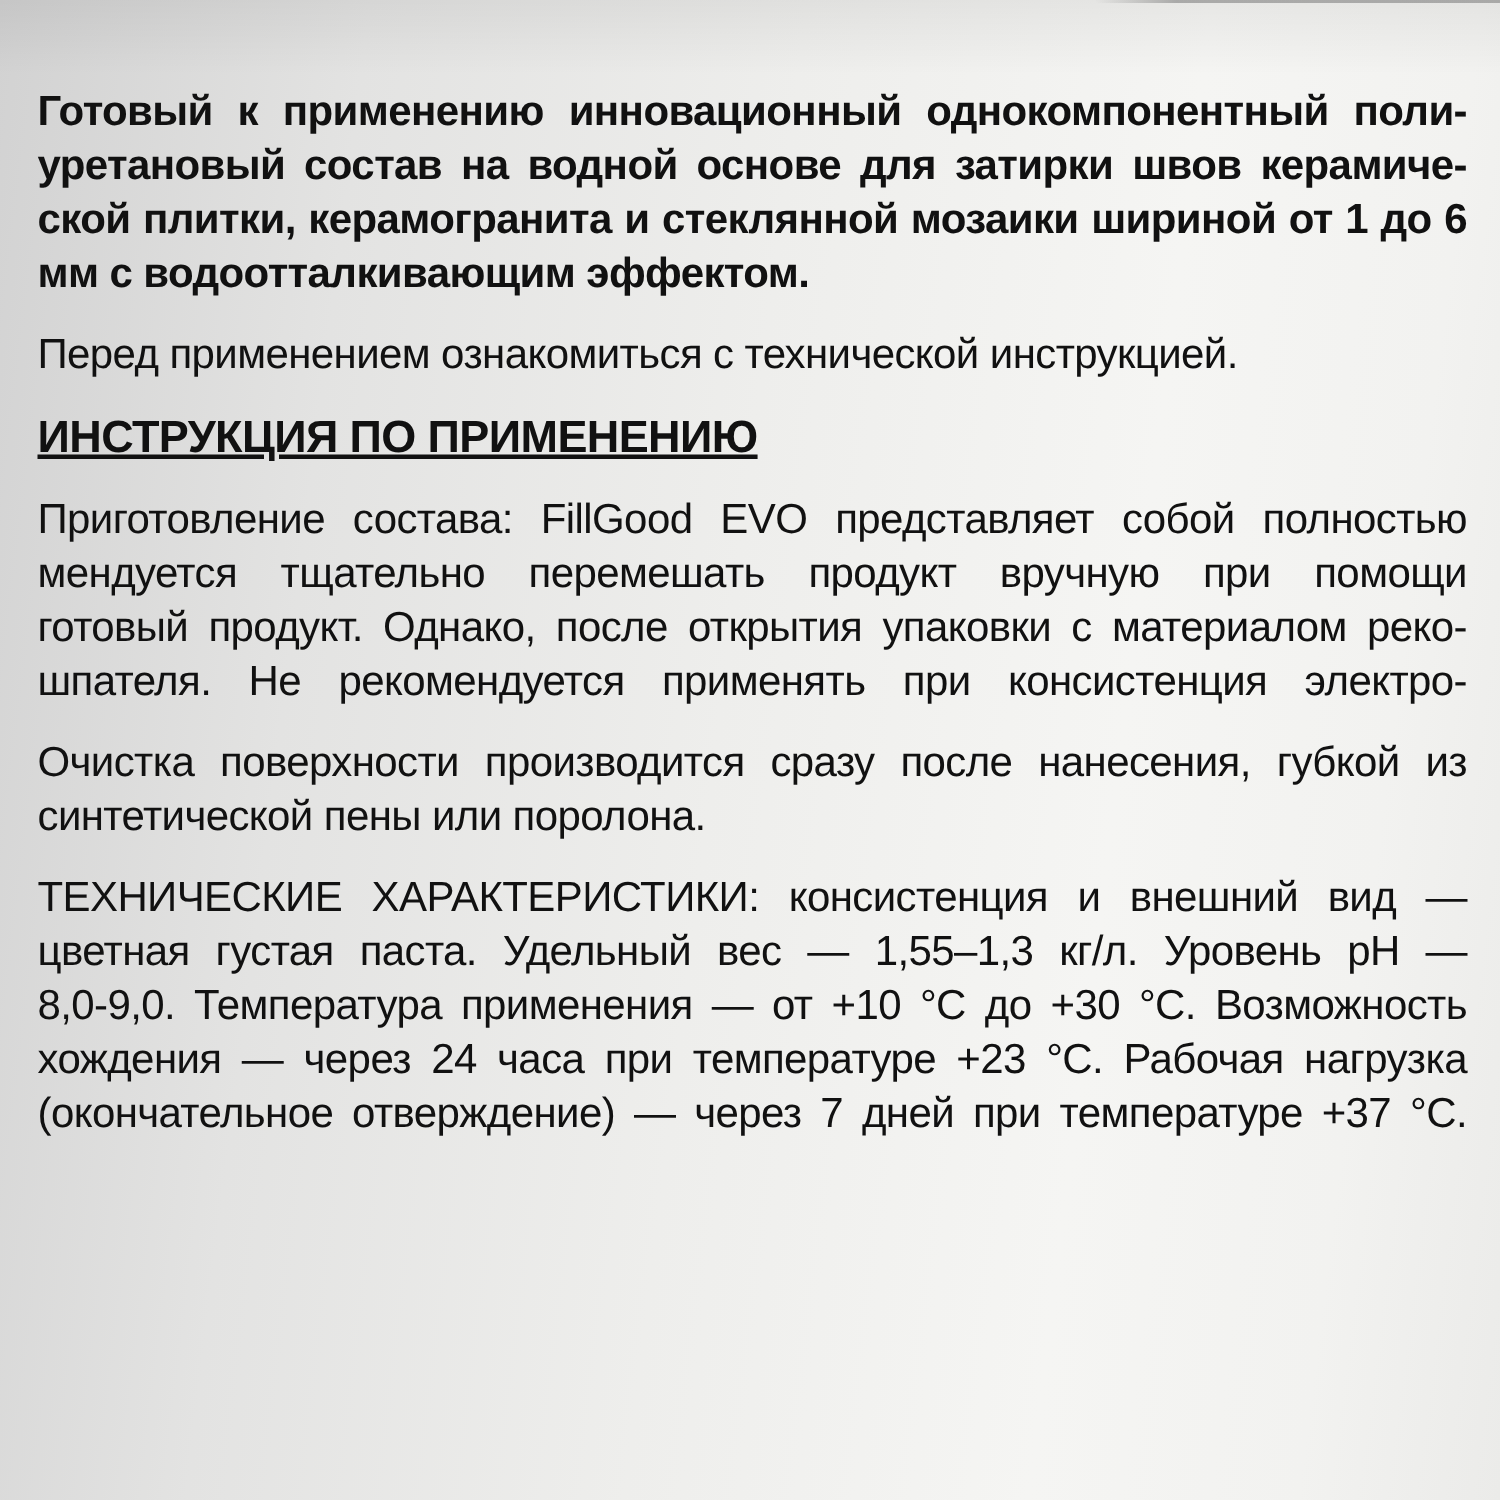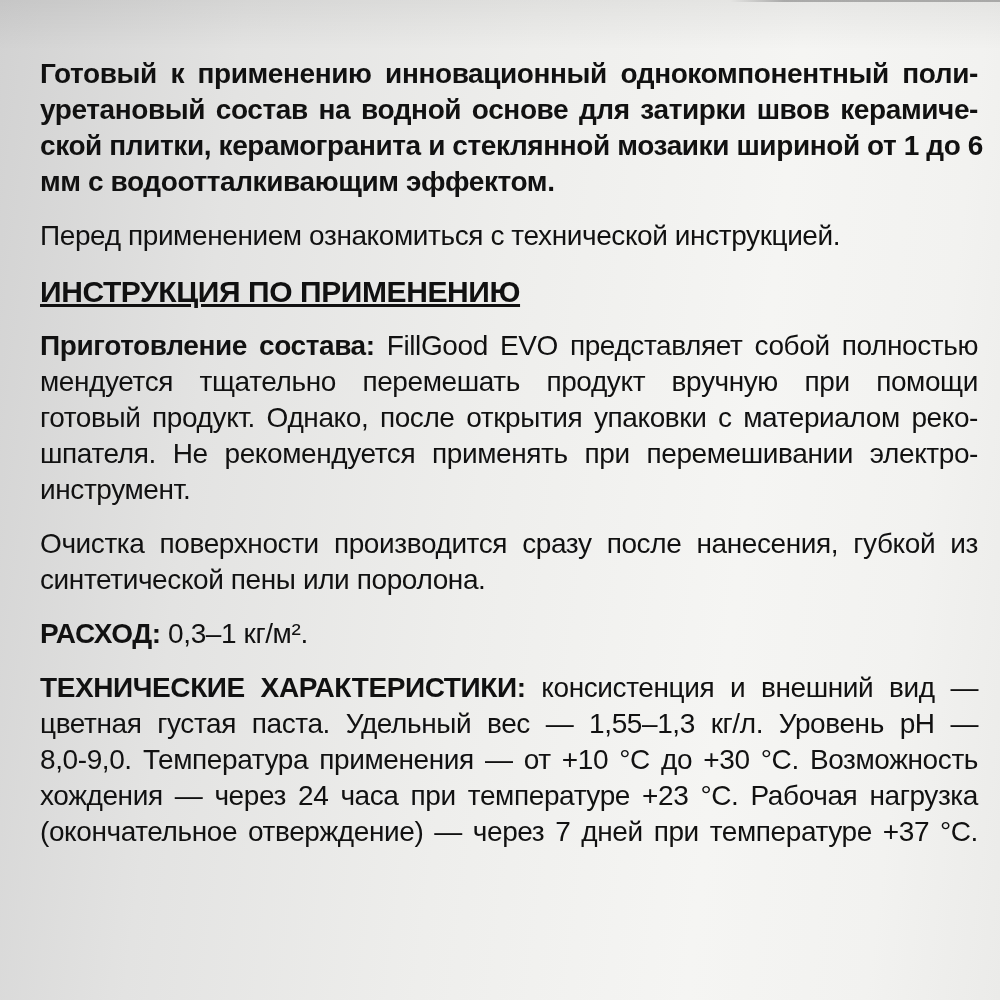--- a/index.html
+++ b/index.html
@@ -22,21 +22,21 @@
     top: 0;
     right: 0;
     width: 270px;
     height: 2px;
     background: linear-gradient(90deg, rgba(120,120,120,0) 0%, rgba(120,120,120,0.55) 20%, rgba(120,120,120,0.55) 100%);
   }
   .label-body {
     box-sizing: border-box;
     width: 1000px;
     height: 877px;
-    padding: 56px 22px 0 40px;
+    padding: 56px 22px 0 25px;
   }
   .para {
     margin: 0 0 18px 0;
     font-size: 28px;
     line-height: 36px;
     font-stretch: condensed;
     letter-spacing: -0.4px;
     text-align: justify;
   }
   .para.bold { font-weight: 700; }
@@ -49,21 +49,21 @@
     text-decoration: underline;
   }
   .line {
     text-align: justify;
     text-align-last: justify;
     white-space: nowrap;
   }
   .line.last {
     text-align-last: left;
   }
-  .lead { font-weight: 700; }
+  .lead { font-weight: 400; }
 </style>
 </head>
 <body>
 
 <div class="top-edge-shadow"></div>
 
 <main class="label-body">
     <div class="para bold">
       <div class="line">Готовый к применению инновационный однокомпонентный поли-</div>
       <div class="line">уретановый состав на водной основе для затирки швов керамиче-</div>
@@ -73,29 +73,25 @@
     <div class="para regular">
       <div class="line last">Перед применением ознакомиться с технической инструкцией.</div>
     </div>
     <div class="para heading">
       <div class="line last">ИНСТРУКЦИЯ ПО ПРИМЕНЕНИЮ</div>
     </div>
     <div class="para body">
       <div class="line"><span class="lead">Приготовление состава:</span> FillGood EVO представляет собой полностью</div>
       <div class="line">мендуется тщательно перемешать продукт вручную при помощи</div>
       <div class="line">готовый продукт. Однако, после открытия упаковки с материалом реко-</div>
-      <div class="line">шпателя. Не рекомендуется применять при перемешивании электро-</div>
-      <div class="line last">инструмент.</div>
+      <div class="line">шпателя. Не рекомендуется применять при консистенция электро-</div>
     </div>
     <div class="para body">
       <div class="line">Очистка поверхности производится сразу после нанесения, губкой из</div>
       <div class="line last">синтетической пены или поролона.</div>
-    </div>
-    <div class="para body">
-      <div class="line last"><span class="lead">РАСХОД:</span> 0,3–1 кг/м².</div>
     </div>
     <div class="para body">
       <div class="line"><span class="lead">ТЕХНИЧЕСКИЕ ХАРАКТЕРИСТИКИ:</span> консистенция и внешний вид —</div>
       <div class="line">цветная густая паста. Удельный вес — 1,55–1,3 кг/л. Уровень pH —</div>
       <div class="line">8,0-9,0. Температура применения — от +10 °С до +30 °С. Возможность</div>
       <div class="line">хождения — через 24 часа при температуре +23 °С. Рабочая нагрузка</div>
       <div class="line">(окончательное отверждение) — через 7 дней при температуре +37 °С.</div>
     </div>
   </main>
 

